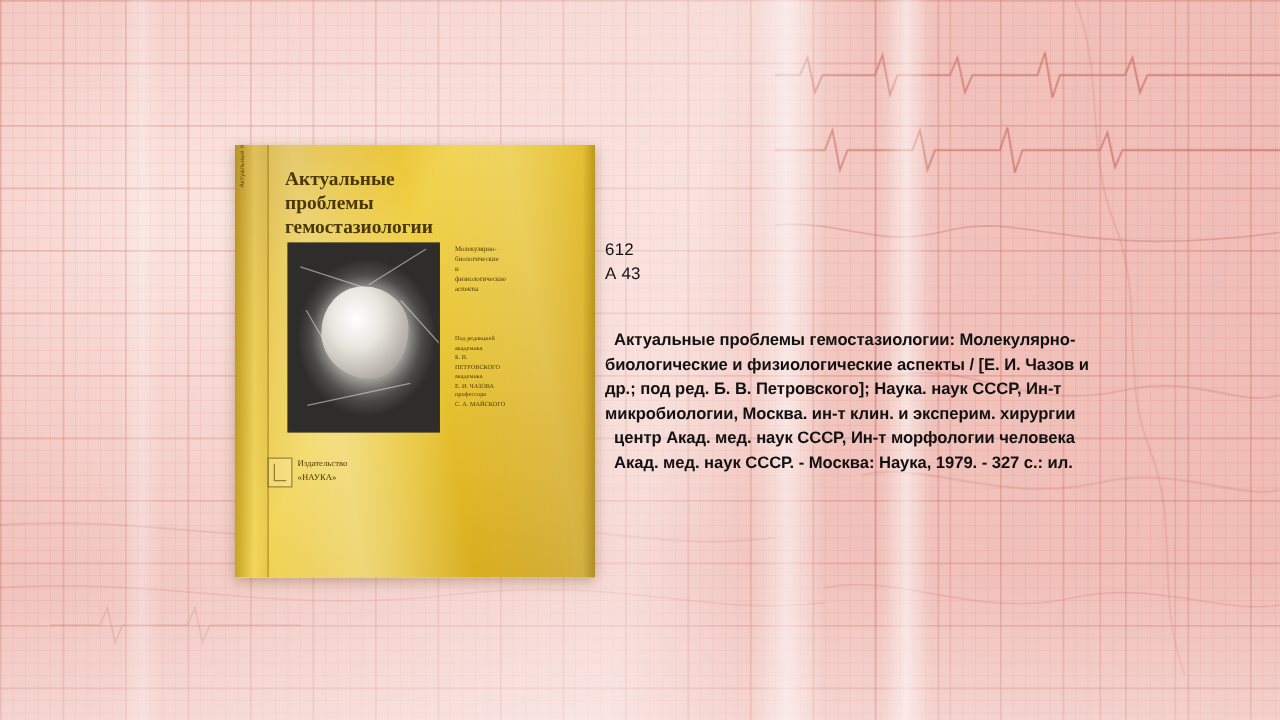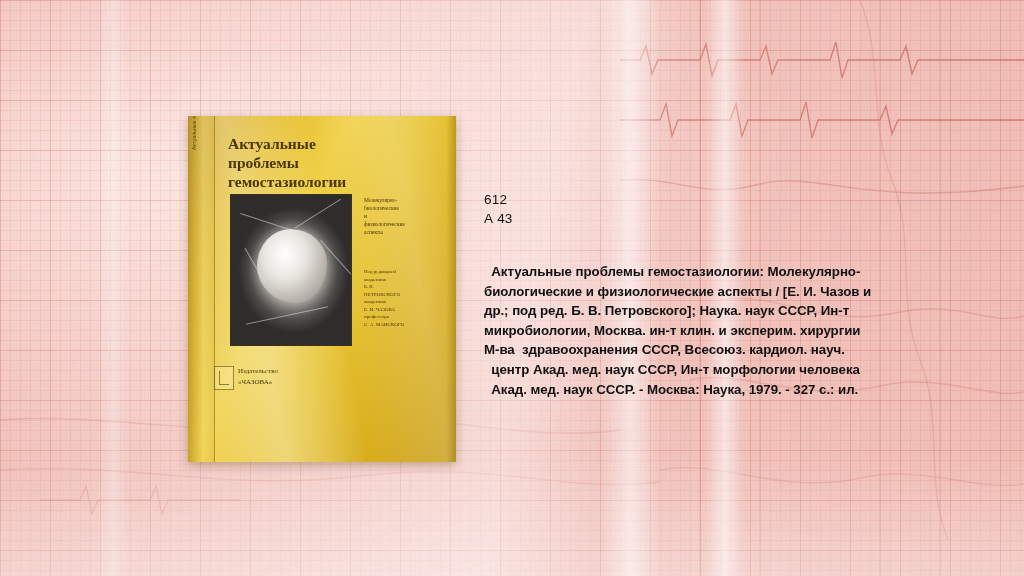--- a/index.html
+++ b/index.html
@@ -76,20 +76,21 @@
   
   .book {
     position: absolute;
     left: 188px;
     top: 116px;
     width: 268px;
     height: 346px;
     background: linear-gradient(115deg, #c79a12 0%, #e3bb2a 18%, #f0d046 38%, #e6c231 58%, #d9ae1e 78%, #c59a10 100%);
     box-shadow: 0 3px 10px rgba(90,60,0,.35);
     overflow: hidden;
+    padding-left: 20px;
   }
   .book-sheen {
     position: absolute;
     inset: 0;
     background: linear-gradient(80deg, rgba(255,255,255,0.0) 0%, rgba(255,255,255,0.35) 30%, rgba(255,255,255,0.0) 55%, rgba(255,255,255,0.20) 80%, rgba(255,255,255,0.0) 100%);
   }
   .book-spine {
     position: absolute;
     left: 0; top: 0; bottom: 0;
     width: 26px;
@@ -288,35 +289,34 @@
       <div>Б. В. ПЕТРОВСКОГО</div>
       <div>академика</div>
       <div>Е. И. ЧАЗОВА</div>
       <div>профессора</div>
       <div>С. А. МАЙСКОГО</div>
     </div>
 
     <div class="book-logo"></div>
     <div class="book-pub">
       <div>Издательство</div>
-      <div>«ЧАЗОВА»</div>
+      <div>«НАУКА»</div>
     </div>
 
     <div class="book-edge"></div>
   </div>
 
   <div class="record">
     <div class="call-number">
       <div>612</div>
       <div>А 43</div>
     </div>
     <div class="citation">
       <span class="ln">  Актуальные проблемы гемостазиологии: Молекулярно-</span>
       <span class="ln">биологические и физиологические аспекты / [Е. И. Чазов и</span>
       <span class="ln">др.; под ред. Б. В. Петровского]; Наука. наук СССР, Ин-т</span>
       <span class="ln">микробиологии, Москва. ин-т клин. и эксперим. хирургии</span>
-      <span class="ln">М-ва  здравоохранения СССР, Всесоюз. кардиол. науч.</span>
       <span class="ln">  центр Акад. мед. наук СССР, Ин-т морфологии человека</span>
       <span class="ln">  Акад. мед. наук СССР. - Москва: Наука, 1979. - 327 с.: ил.</span>
     </div>
   </div>
 
 </div>
 
 </body></html>

